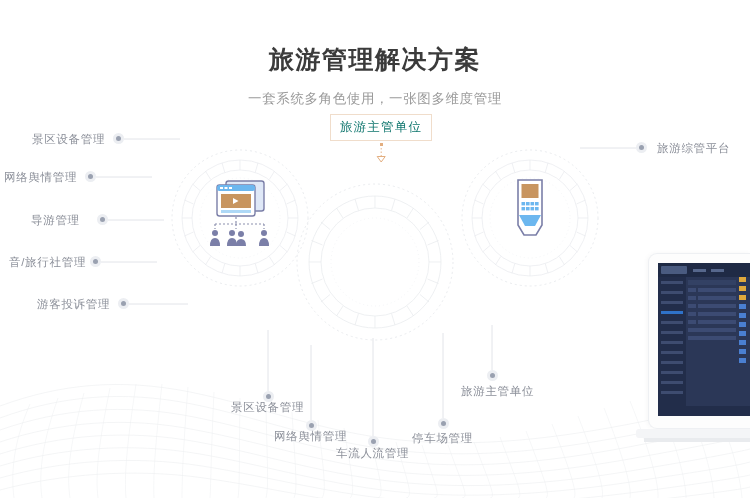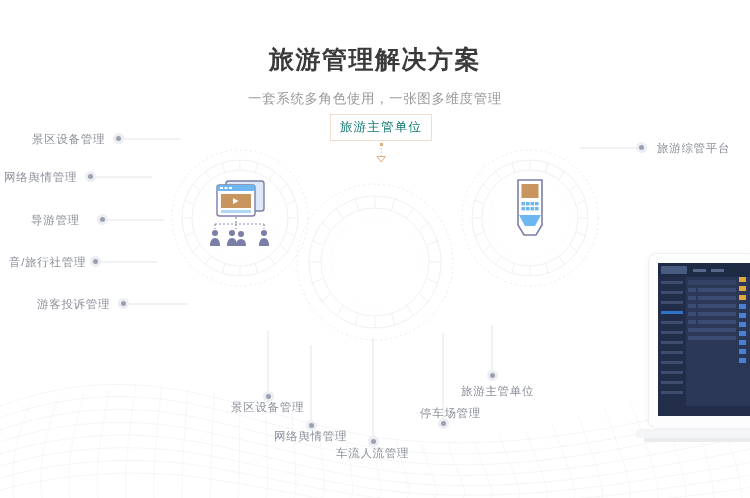--- a/index.html
+++ b/index.html
@@ -284,21 +284,21 @@
   <div class="leaf" style="left:4px;   top:170px;">网络舆情管理</div>
   <div class="leaf" style="left:31px;  top:213px;">导游管理</div>
   <div class="leaf" style="left:9px;   top:255px;">音/旅行社管理</div>
   <div class="leaf" style="left:37px;  top:297px;">游客投诉管理</div>
 
   <div class="leaf" style="left:657px; top:141px;">旅游综管平台</div>
 
   <div class="leaf" style="left:231px; top:400px;">景区设备管理</div>
   <div class="leaf" style="left:274px; top:429px;">网络舆情管理</div>
   <div class="leaf" style="left:336px; top:446px;">车流人流管理</div>
-  <div class="leaf" style="left:412px; top:406px;margin-left:8px;">停车场管理</div>
+  <div class="leaf" style="left:412px; top:431px;">停车场管理</div>
   <div class="leaf" style="left:461px; top:384px;">旅游主管单位</div>
 
   <div class="authority">
     <span>旅游主管单位</span>
   </div>
   <div class="auth-arrow">
     <svg width="14" height="22" viewBox="0 0 14 22">
       <rect x="6" y="0" width="3" height="3" fill="#e3ae7f"></rect>
       <line x1="7.2" y1="5" x2="7.2" y2="13" stroke="#e6b68c" stroke-width="1" stroke-dasharray="1.5 2"></line>
       <path d="M3.2,13.5 L11.2,13.5 L7.2,19 Z" fill="none" stroke="#e3ae7f" stroke-width="1"></path>

